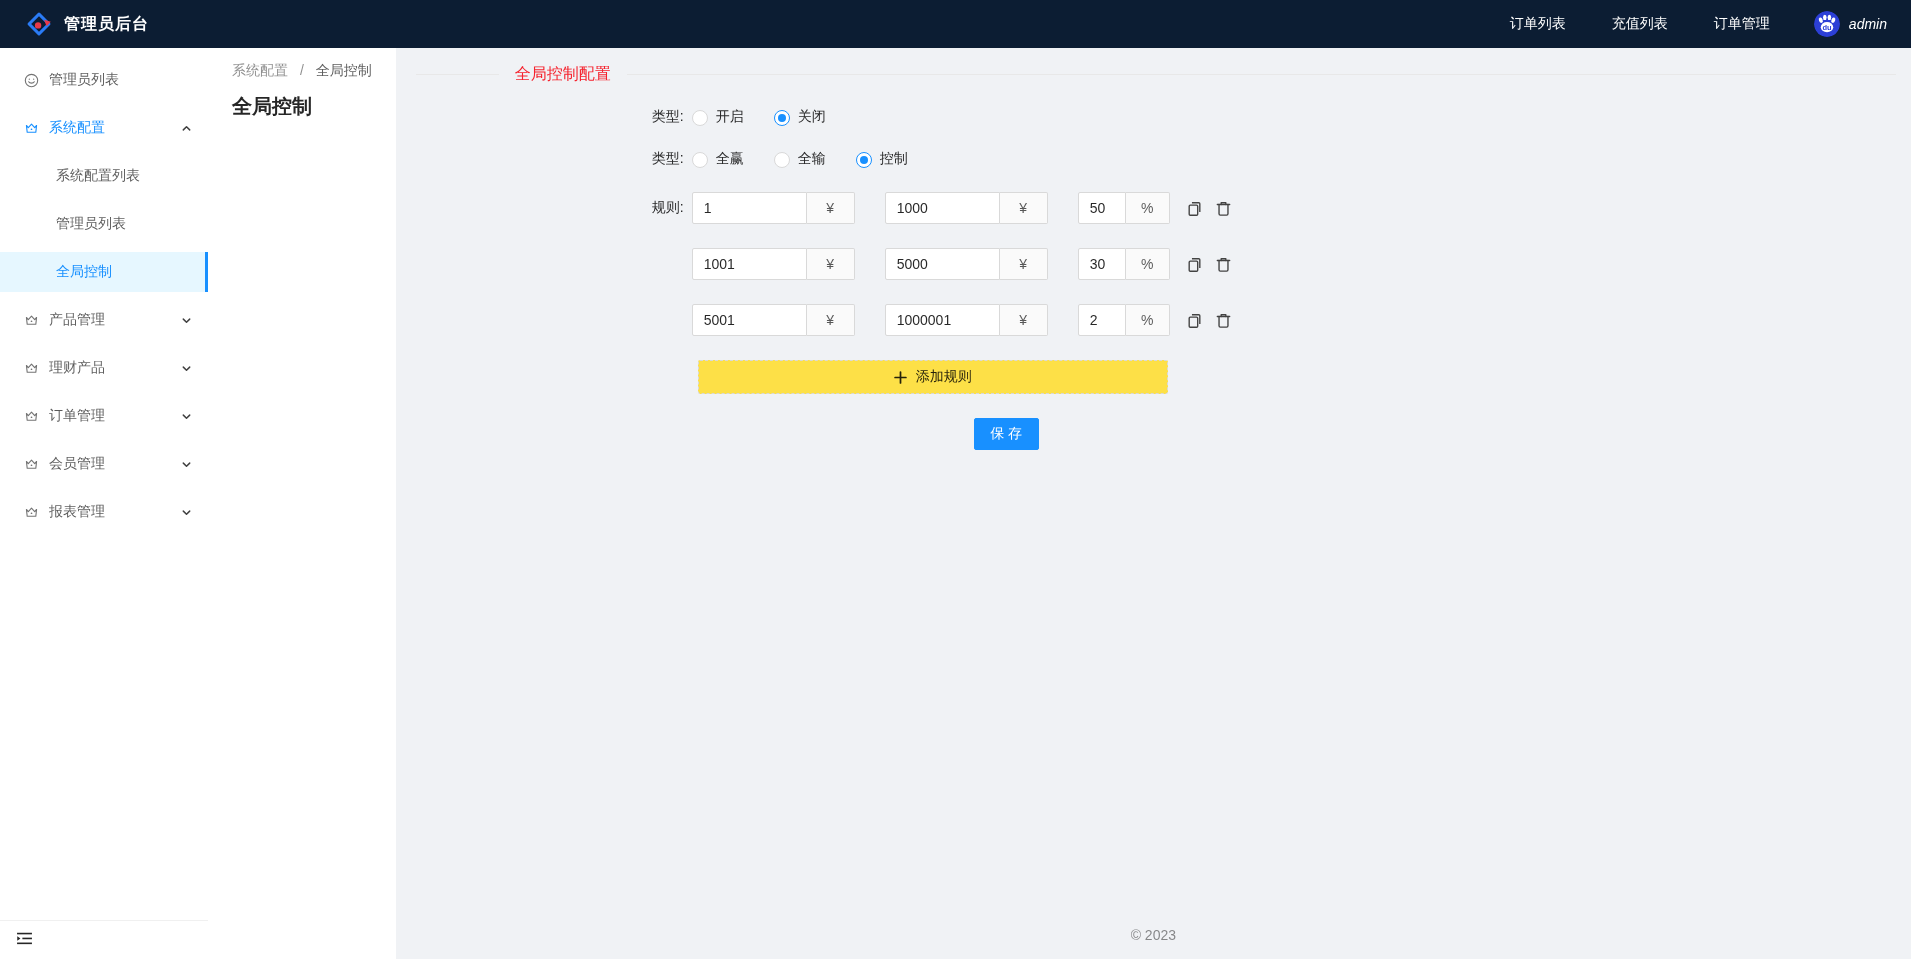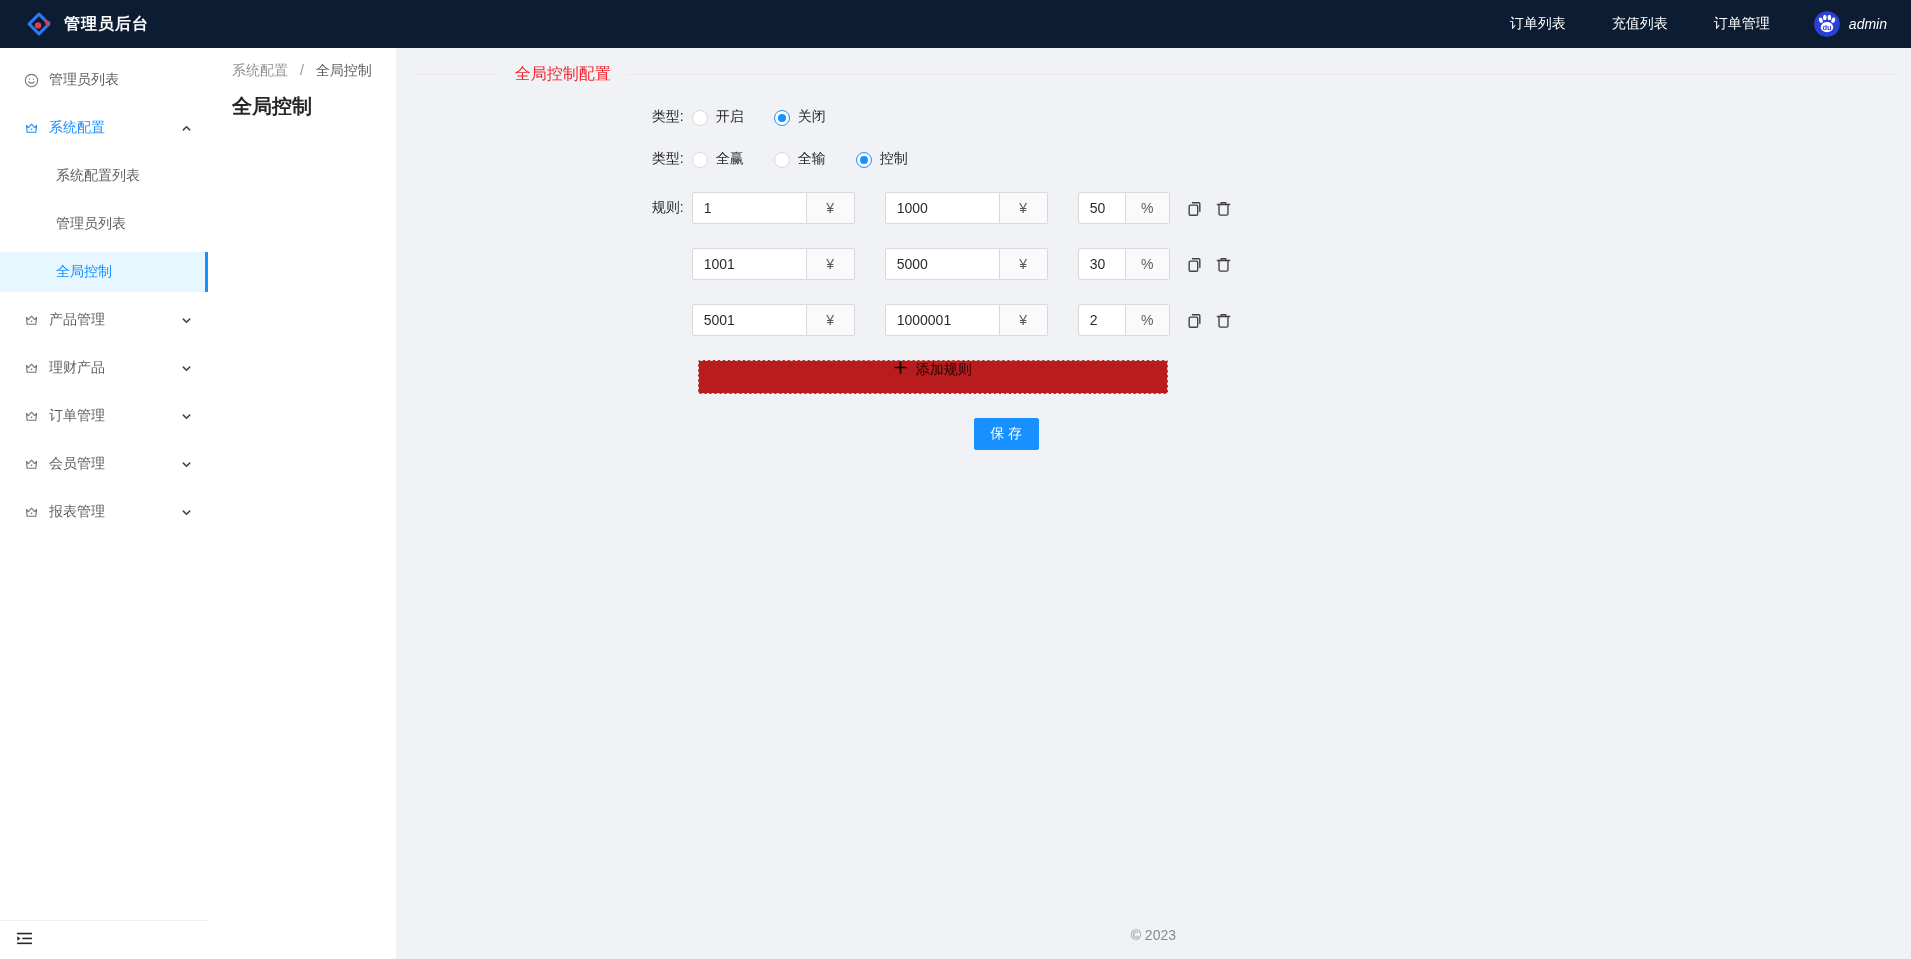--- a/index.html
+++ b/index.html
@@ -129,22 +129,22 @@
   }
   .w-money { width: 115px; } .addon-money { width: 48px; }
   .w-pct { width: 48px; } .addon-pct { width: 44px; }
   .row-icons { display: inline-flex; align-items: center; margin-left: 16px; gap: 12px; }
   .row-icon { color: #434343; cursor: pointer; display: inline-flex; }
 
   
   .add-rule-row { padding-left: 302px; margin-bottom: 24px; }
   .add-rule-btn {
     width: 470px; height: 34px;
-    background: #b91c1c; border: 1px dashed #d9d9d9; border-radius: 2px;
-    display: flex; justify-content: center; gap: 9px;
+    background: #fde047; border: 1px dashed #d9d9d9; border-radius: 2px;
+    display: flex; align-items: center; justify-content: center; gap: 9px;
     color: rgba(0,0,0,.85); font-size: 14px; cursor: pointer;
     font-family: inherit;
   }
   .save-row { padding-left: 578px; }
   .save-btn {
     min-width: 65px; height: 32px; padding: 4px 15px;
     background: #1890ff; border: 1px solid #1890ff; border-radius: 2px;
     color: #fff; font-size: 14px; cursor: pointer; font-family: inherit;
   }
 

